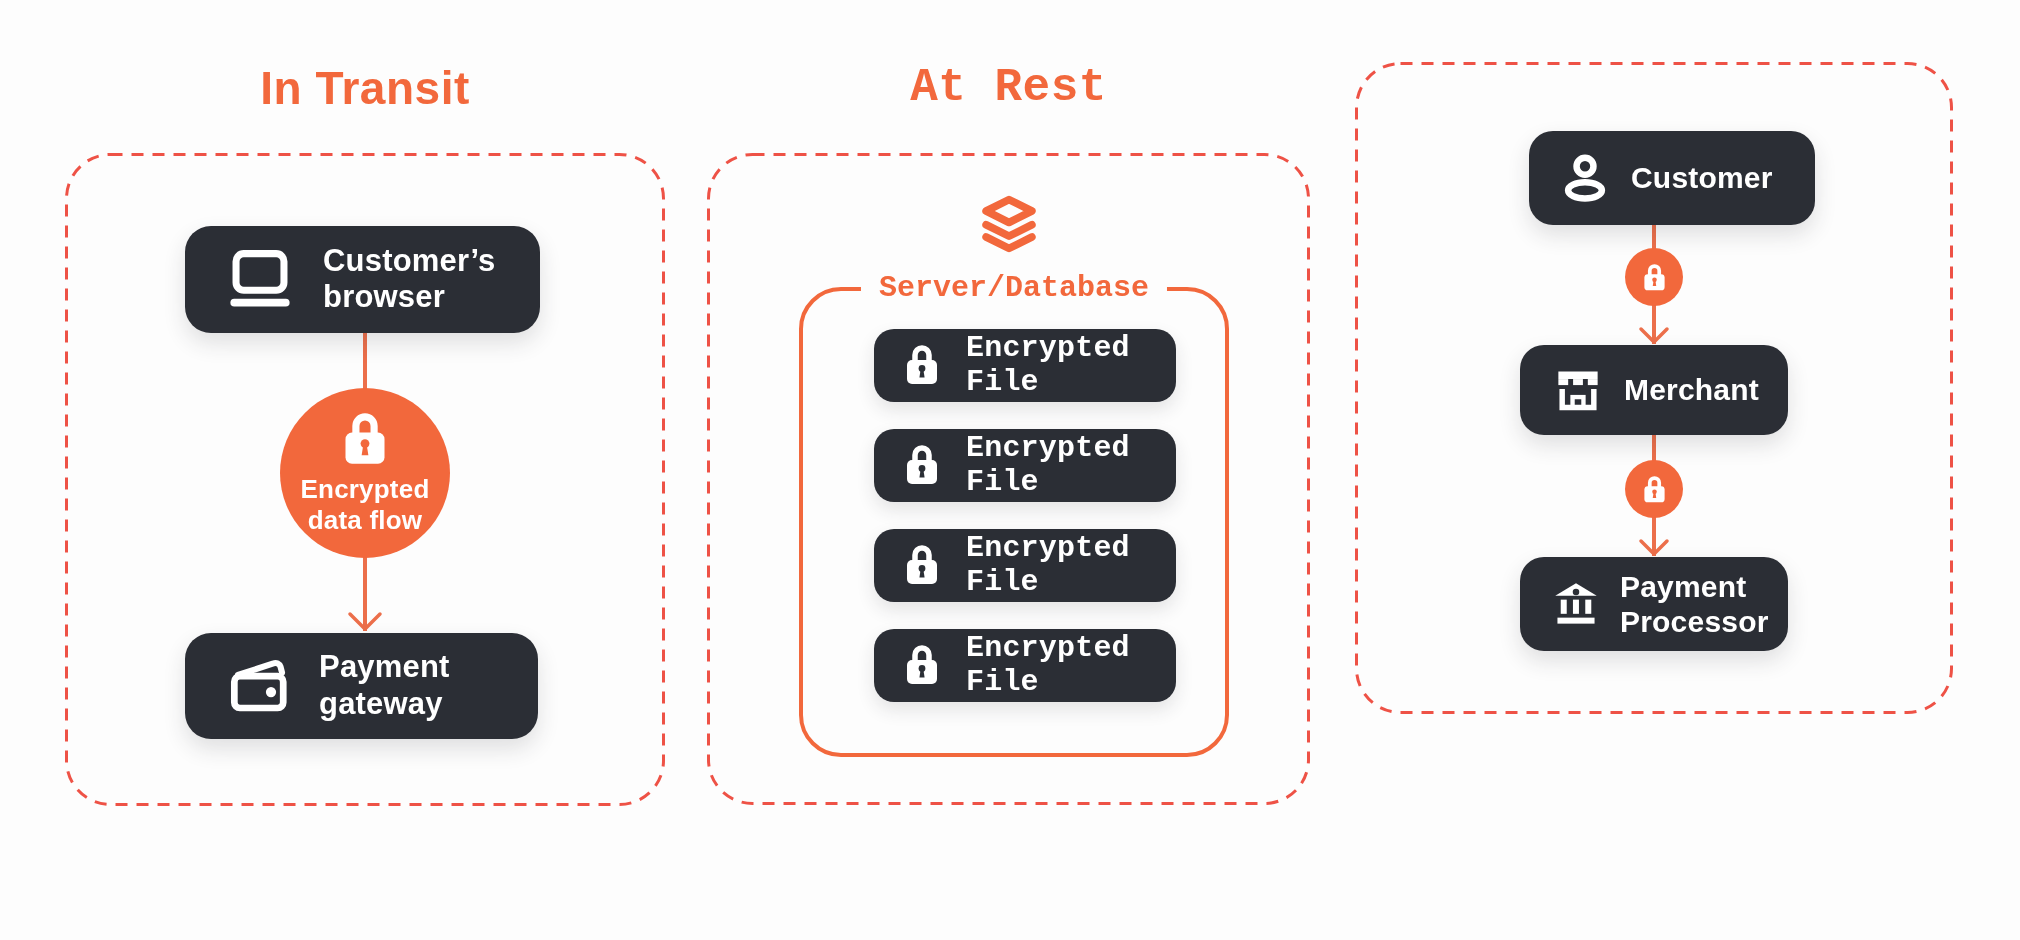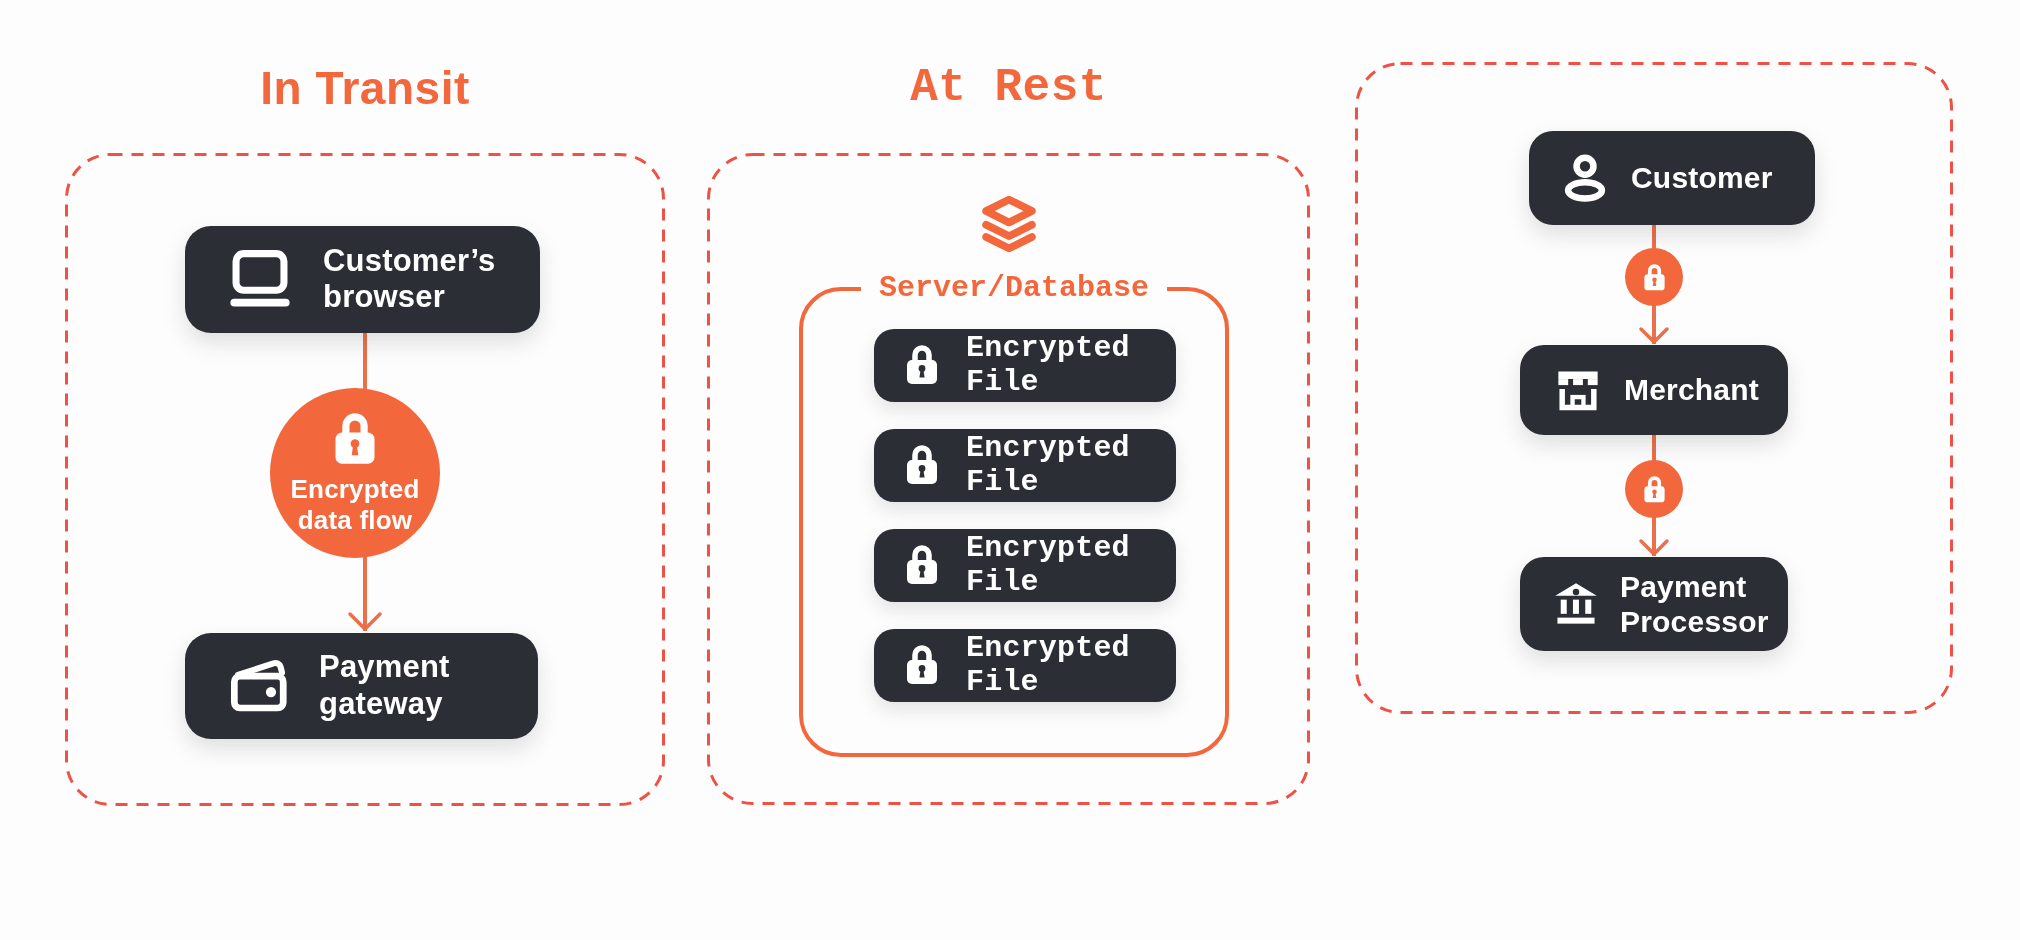--- a/index.html
+++ b/index.html
@@ -98,21 +98,21 @@
         <span class="nicon" style="margin-left:38px;margin-right:26px;">
           <svg width="74" height="62" viewBox="0 0 52 44">
             <rect x="9" y="4" width="34" height="26" rx="5.5" fill="none" stroke="#fff" stroke-width="5"></rect>
             <rect x="5" y="36" width="42" height="5.5" rx="2.7" fill="#fff"></rect>
           </svg>
         </span>
         <span class="nlabel pre">Customer’s
 browser</span>
       </div>
 
-      <div class="flow-circle" style="left:205px;top:235px;">
+      <div class="flow-circle" style="left:215px;top:235px;">
         <span style="line-height:0;">
           <svg width="52" height="60" viewBox="0 0 40 46">
             <path d="M13 21 v-8 a7 7 0 0 1 14 0 v8" fill="none" stroke="#fff" stroke-width="5.5"></path>
             <rect x="5" y="18" width="30" height="24" rx="5" fill="#fff"></rect>
             <circle cx="20" cy="26.5" r="3.4" fill="#f2683c"></circle>
             <path d="M18.6 28 h2.8 l1.2 7.5 h-5.2 z" fill="#f2683c"></path>
           </svg>
         </span>
         <span class="flabel pre">Encrypted
 data flow</span>

